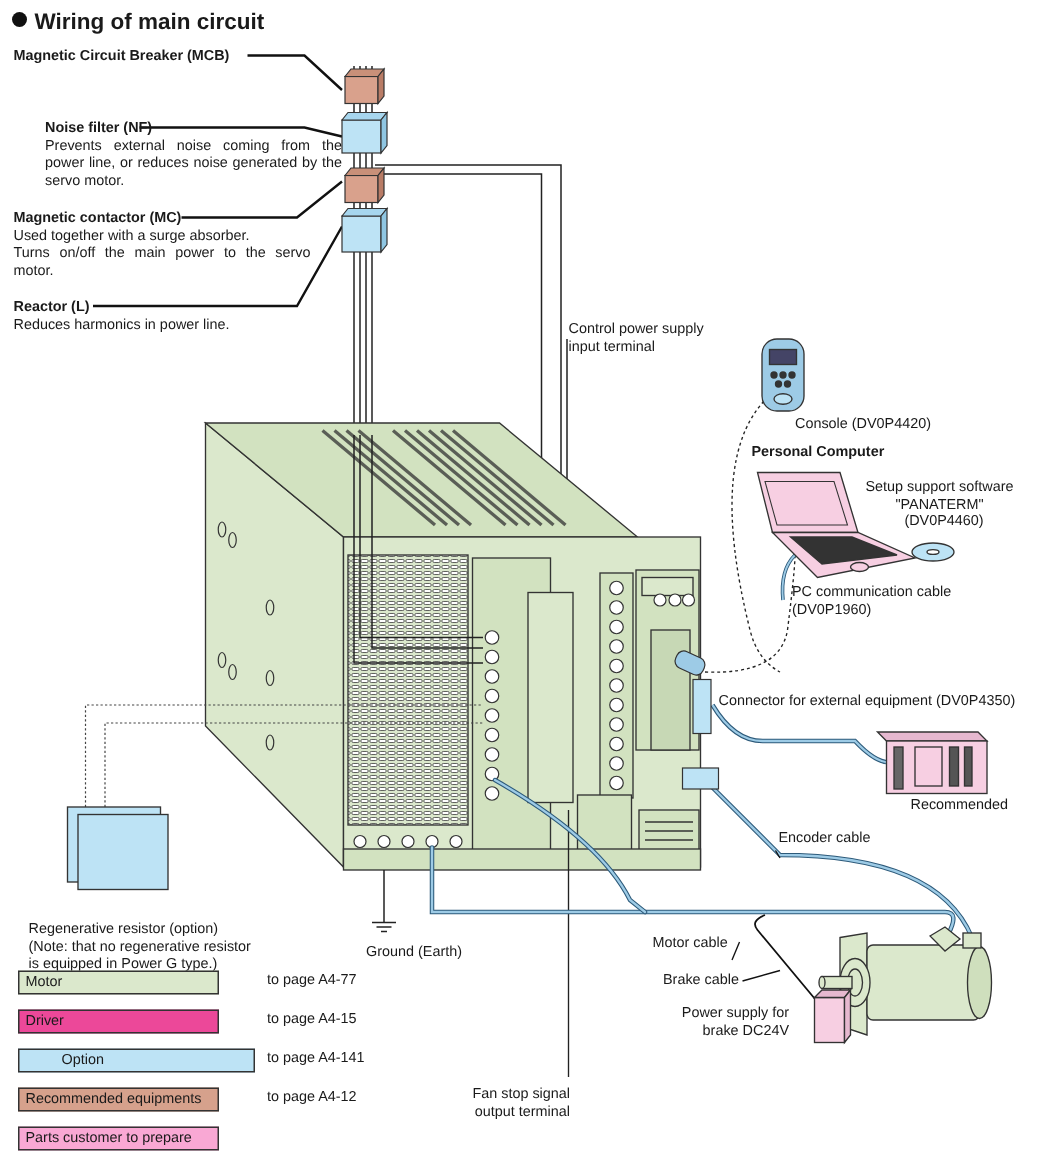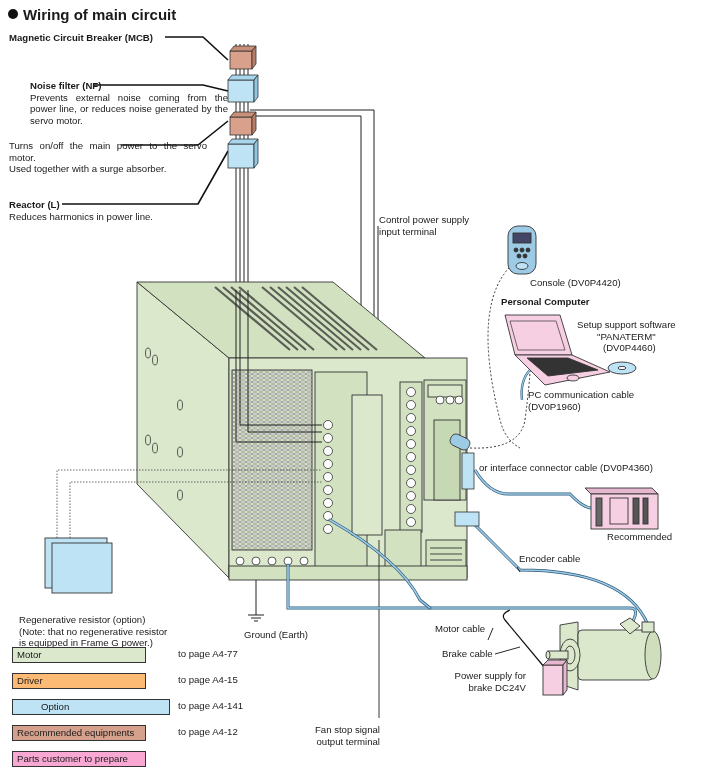--- a/index.html
+++ b/index.html
@@ -266,22 +266,23 @@
 <div class="abs title"><span class="dot"></span><span>Wiring of main circuit</span></div>
 
 <div class="abs blk" style="left:9px;top:32px;">
   <div class="h">Magnetic Circuit Breaker (MCB)</div>
 </div>
 <div class="abs blk" style="left:9px;top:80px;margin-left:21px;">
   <div class="h">Noise filter (NF)</div>
   <div class="d">Prevents external noise coming from the power line, or reduces noise generated by the servo motor.</div>
 </div>
 <div class="abs blk" style="left:9px;top:140px;">
+  <div class="h">Magnetic contactor (MC)</div>
+  <div class="d">Used together with a surge absorber.</div>
   <div class="d">Turns on/off the main power to the servo motor.</div>
-  <div class="d">Used together with a surge absorber.</div>
 </div>
 <div class="abs blk" style="left:9px;top:199px;">
   <div class="h">Reactor (L)</div>
   <div class="d">Reduces harmonics in power line.</div>
 </div>
 
 <div class="abs lbl" style="left:379px;top:214px;">
   <div>Control power supply</div>
   <div>input terminal</div>
 </div>
@@ -290,49 +291,49 @@
 <div class="abs lbl" style="left:577px;top:319px;text-align:center;">
   <div>Setup support software</div>
   <div>"PANATERM"</div>
   <div style="padding-left:6px">(DV0P4460)</div>
 </div>
 <div class="abs lbl" style="left:528px;top:389px;">
   <div>PC communication cable</div>
   <div>(DV0P1960)</div>
 </div>
 <div class="abs lbl" style="left:479px;top:462px;">
-  <div>or interface connector cable (DV0P4360)</div>
+  <div>Connector for external equipment (DV0P4350)</div>
 </div>
 <div class="abs lbl" style="left:607px;top:531px;">Recommended</div>
 <div class="abs lbl" style="left:519px;top:553px;">Encoder cable</div>
 
 <div class="abs lbl" style="left:19px;top:595px;margin-top:19px;">
   <div>Regenerative resistor (option)</div>
   <div>(Note: that no regenerative resistor</div>
-  <div>is equipped in Frame G power.)</div>
+  <div>is equipped in Power G type.)</div>
 </div>
 <div class="abs lbl" style="left:244px;top:629px;">Ground (Earth)</div>
 <div class="abs lbl" style="left:435px;top:623px;">Motor cable</div>
 <div class="abs lbl" style="left:442px;top:648px;">Brake cable</div>
 <div class="abs lbl r" style="left:440px;top:670px;width:86px;">
   <div>Power supply for</div>
   <div>brake DC24V</div>
 </div>
 <div class="abs lbl r" style="left:300px;top:724px;width:80px;">
   <div>Fan stop signal</div>
   <div>output terminal</div>
 </div>
 
 <div>
   <div class="legend-row" style="top:647px;">
     <div class="legend-box" style="background: rgb(219, 232, 204);">Motor</div>
     <div class="legend-page">to page A4-77</div>
   </div>
   <div class="legend-row" style="top:673px;">
-    <div class="legend-box" style="background: #fdba74;">Driver</div>
+    <div class="legend-box" style="background: #ec4899;">Driver</div>
     <div class="legend-page">to page A4-15</div>
   </div>
   <div class="legend-row" style="top:699px;">
     <div class="legend-box" style="background: rgb(189, 227, 245); padding-left: 28px;">Option</div>
     <div class="legend-page">to page A4-141</div>
   </div>
   <div class="legend-row" style="top:725px;">
     <div class="legend-box" style="background: rgb(214, 161, 140);">Recommended equipments</div>
     <div class="legend-page">to page A4-12</div>
   </div>

